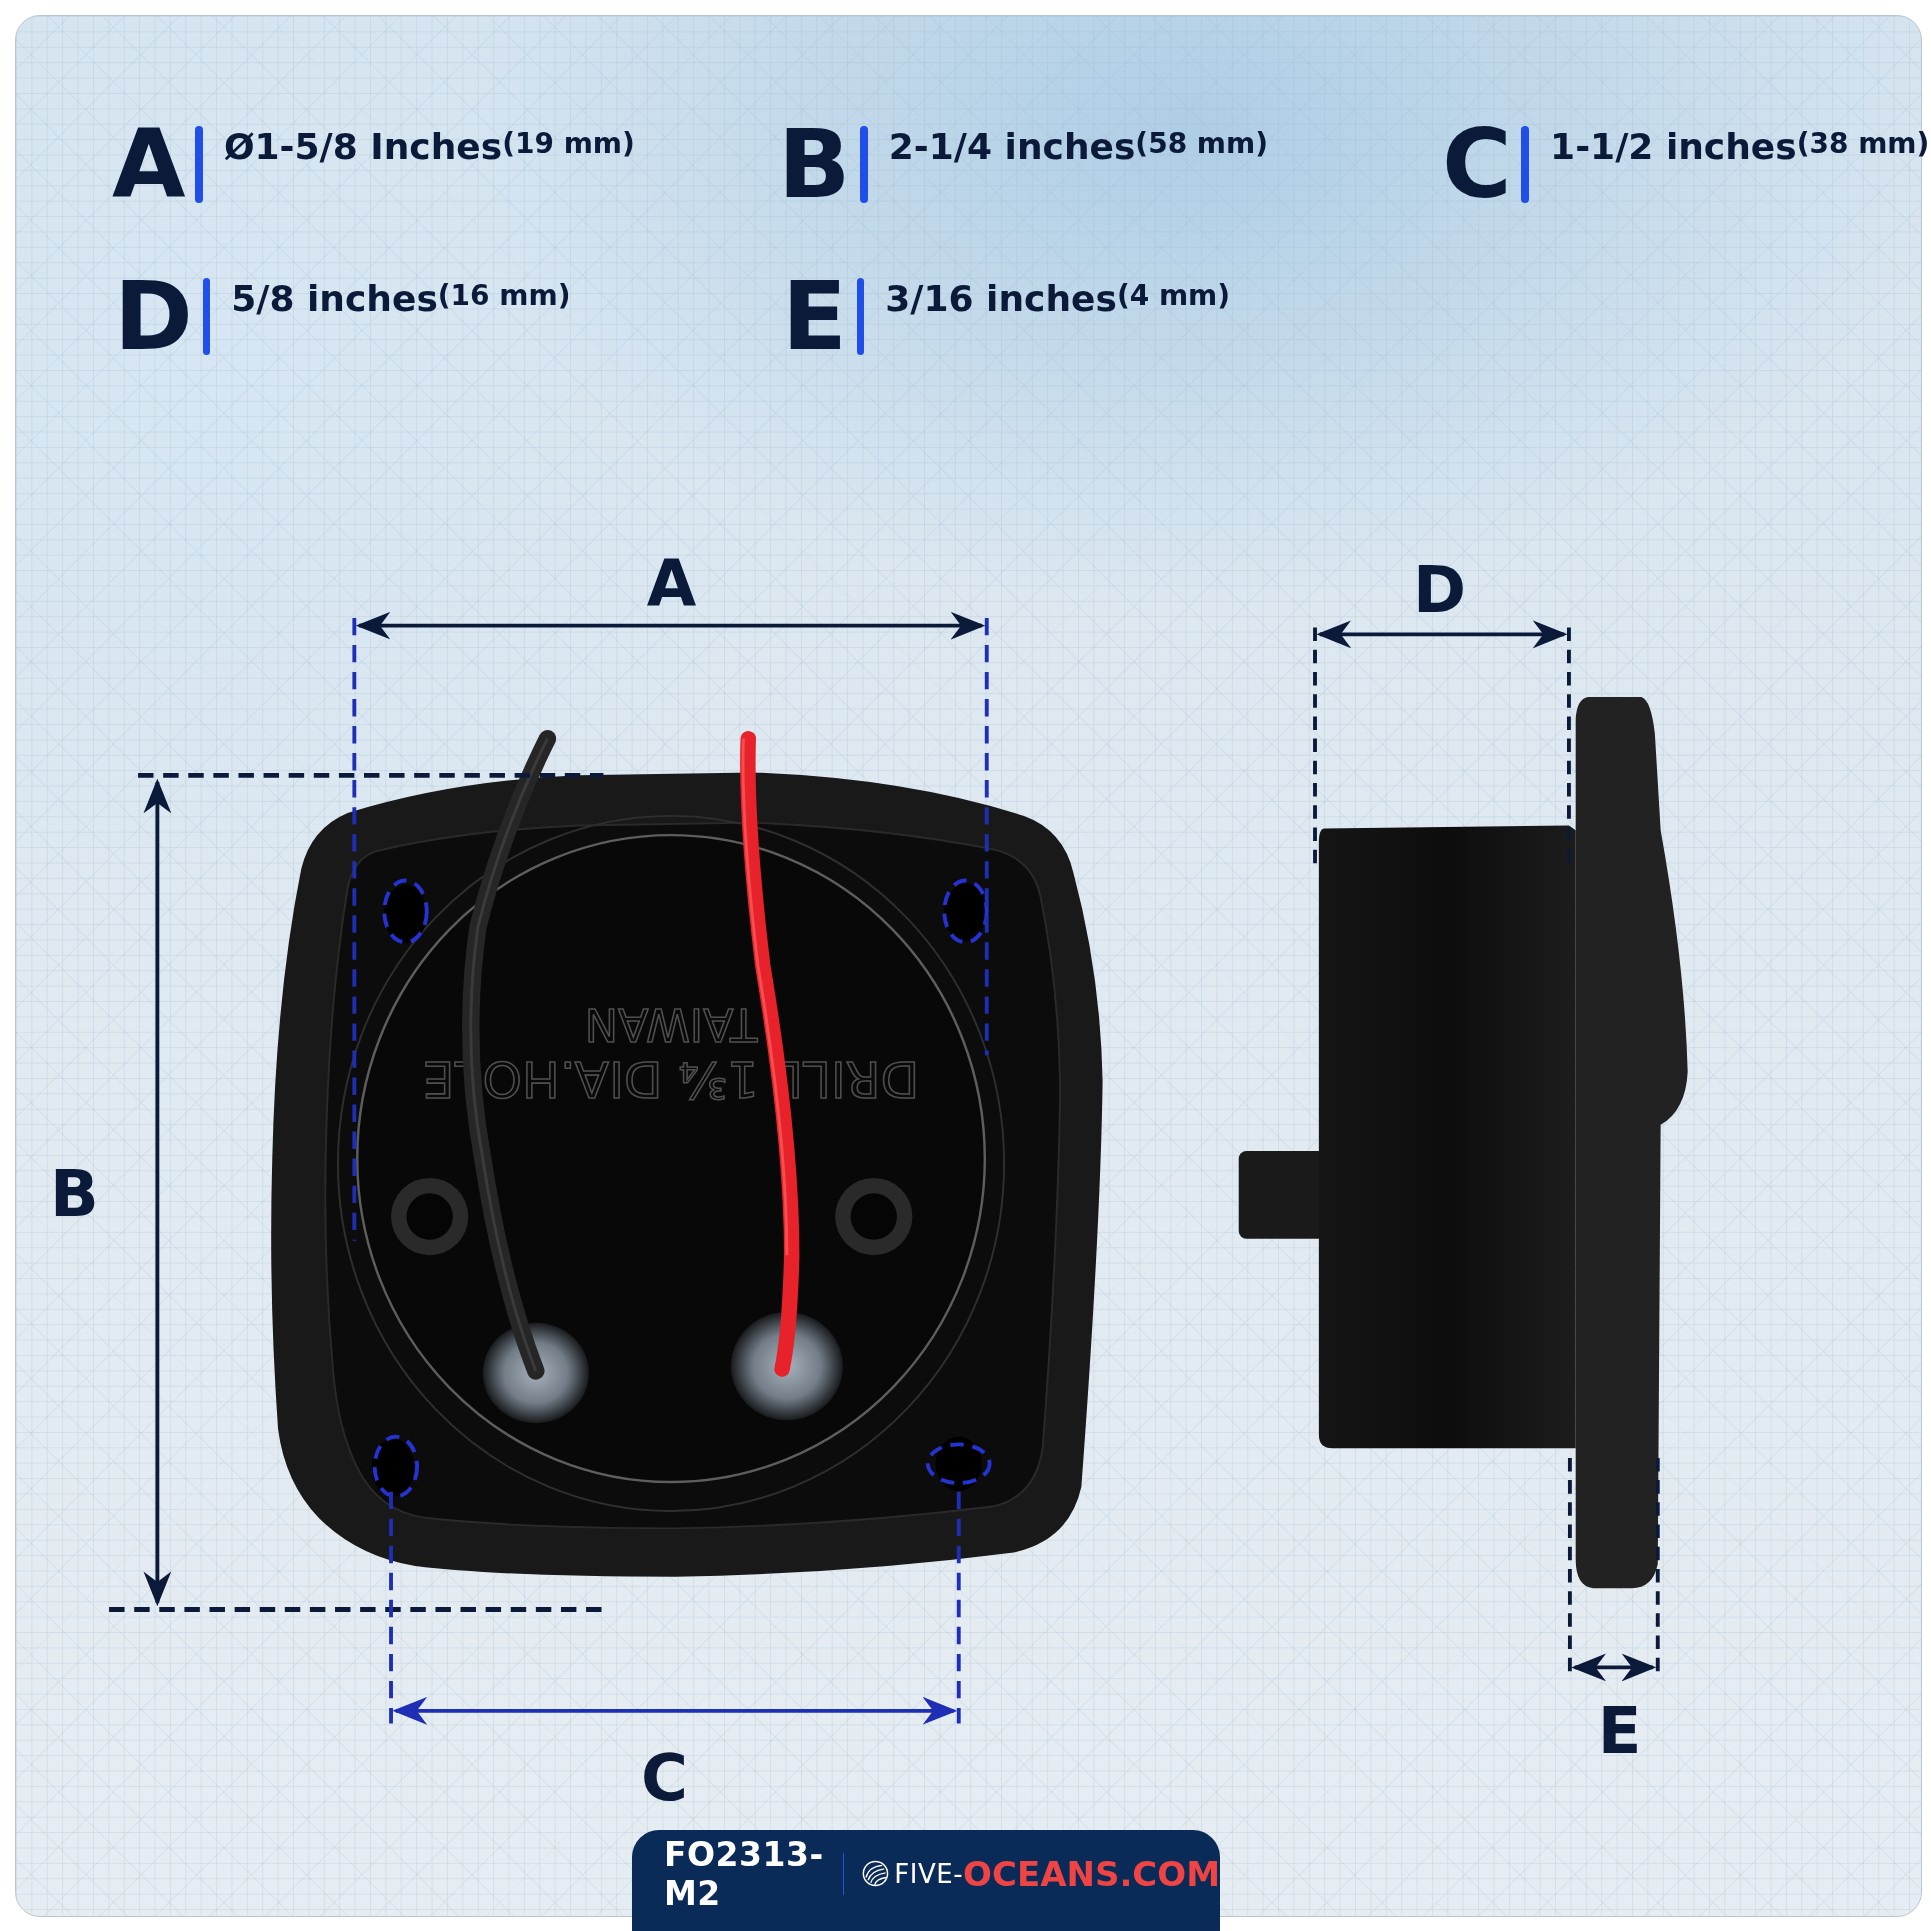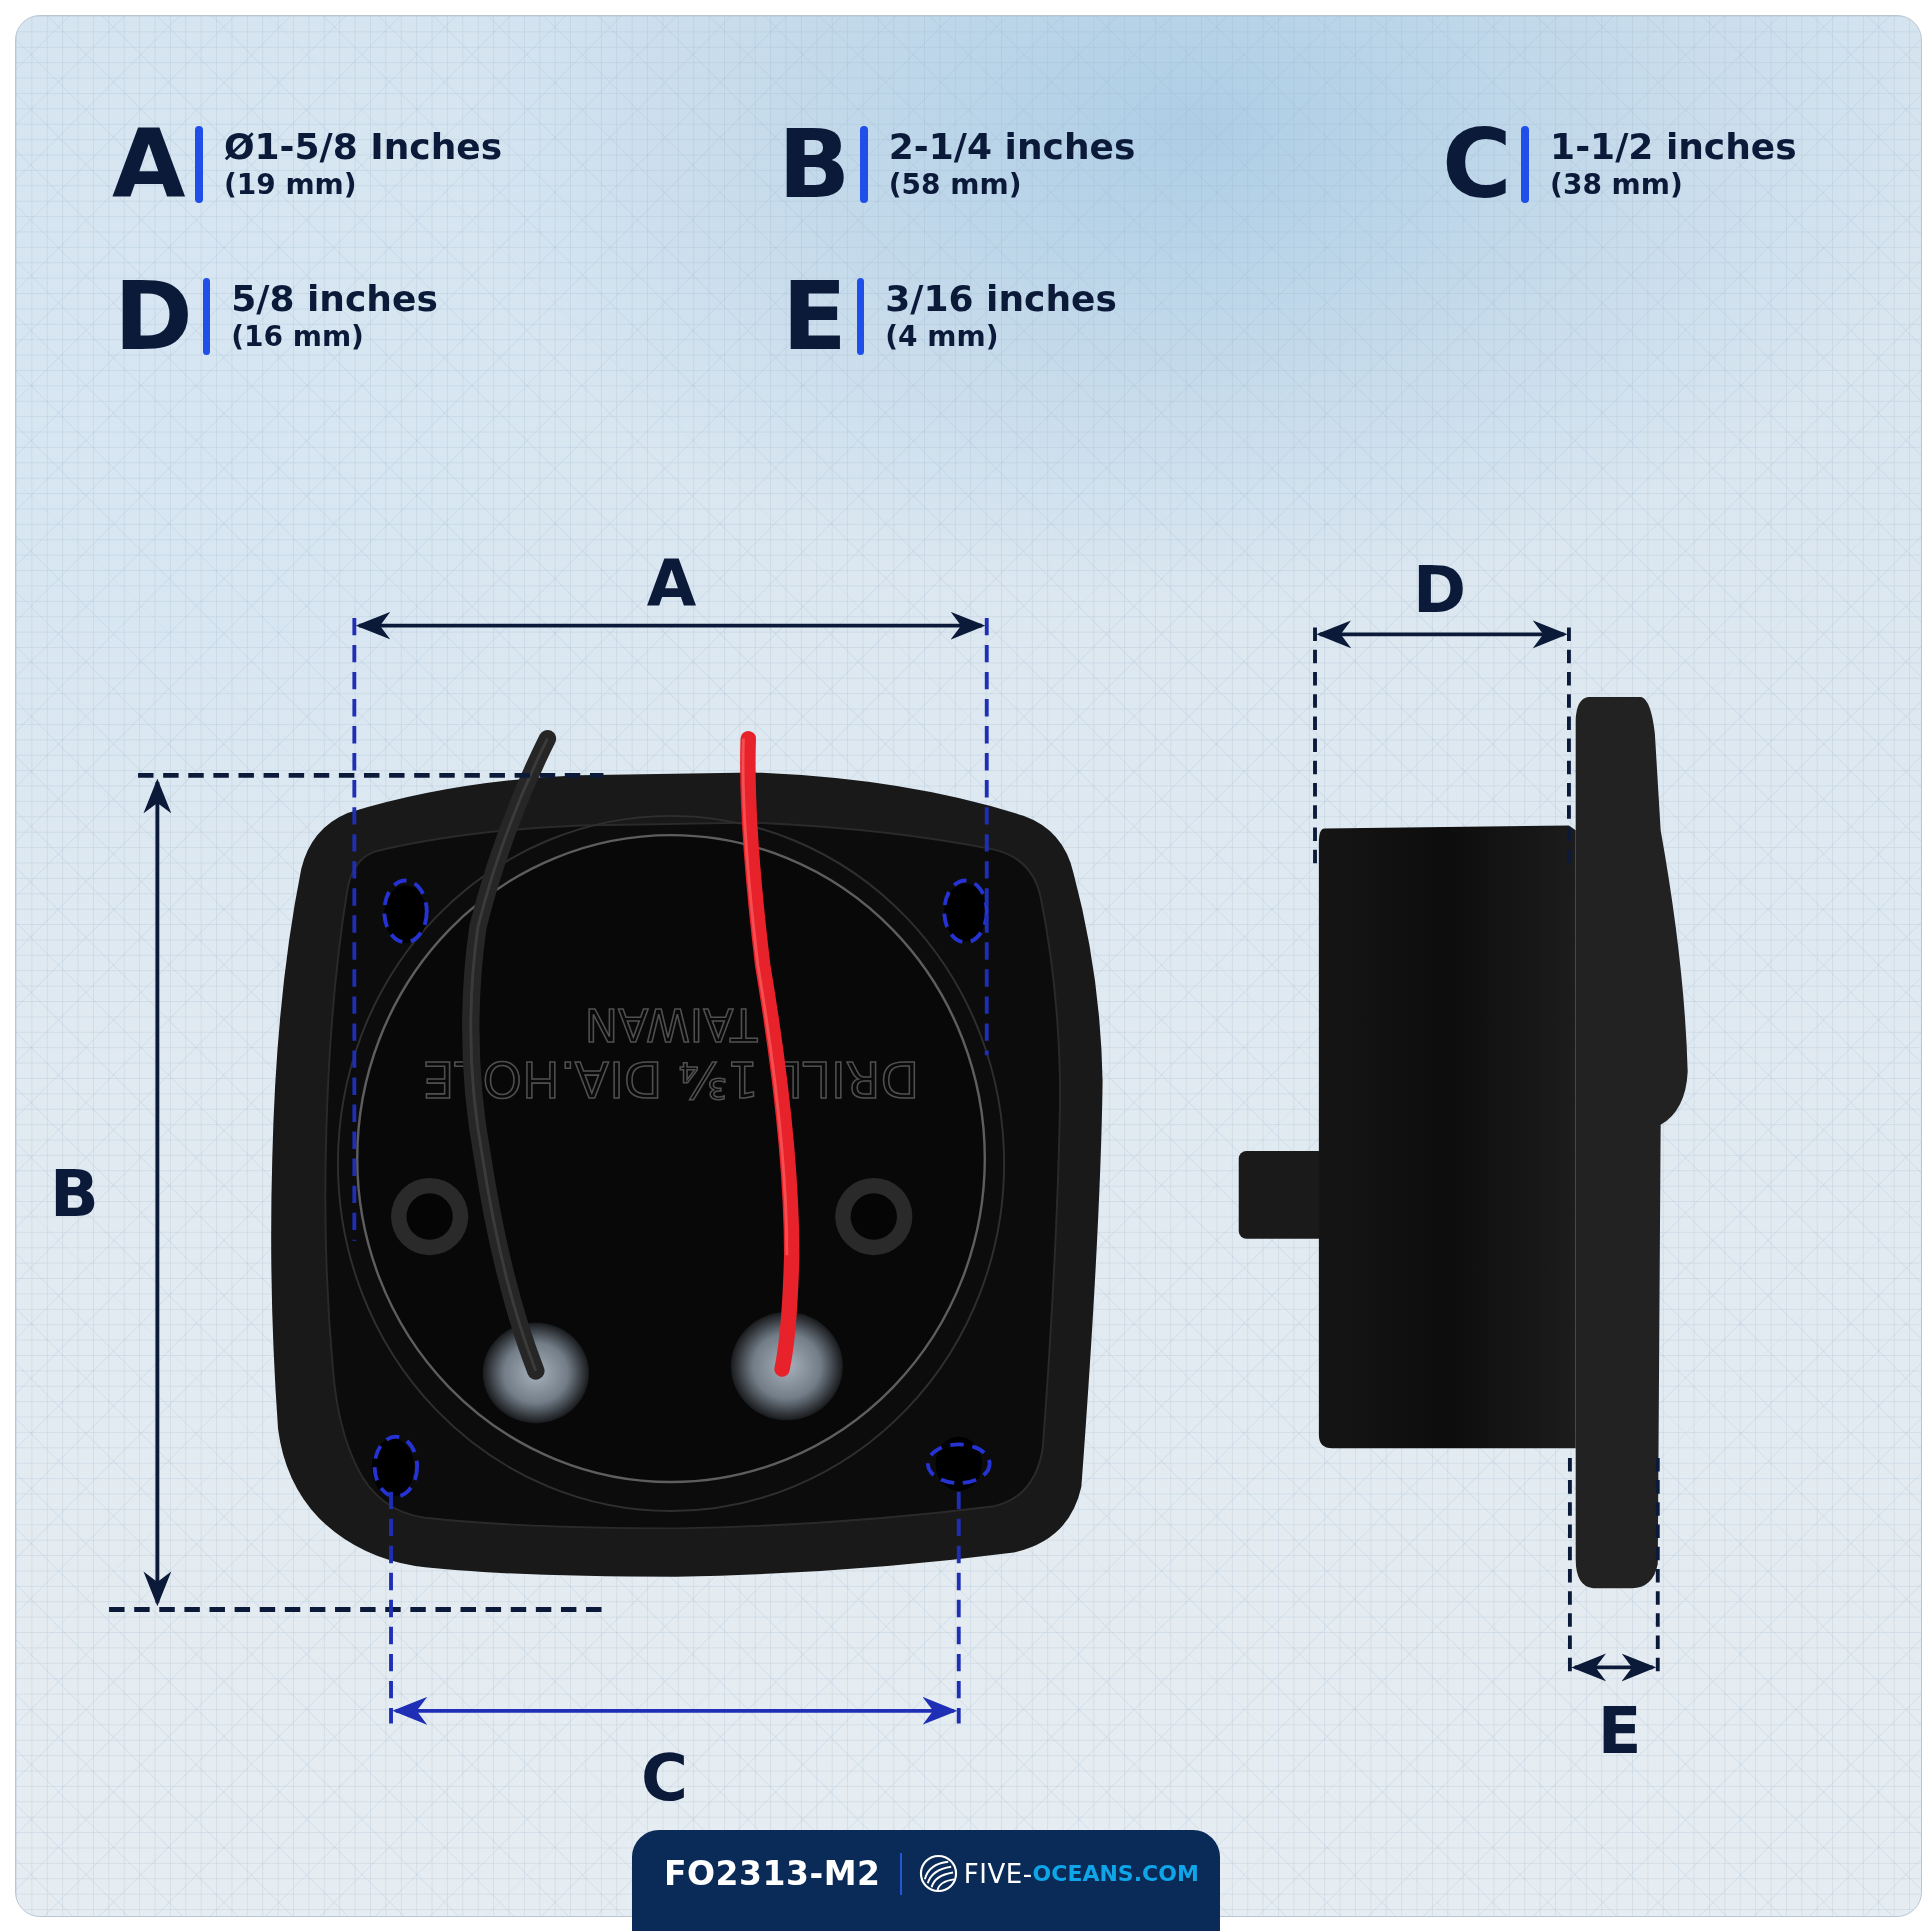--- a/index.html
+++ b/index.html
@@ -26,41 +26,41 @@
   }
 
   
   .spec { position: absolute; display: flex; align-items: flex-start; }
   .spec .letter {
     font-family: "DejaVu Sans", sans-serif; font-weight: 700;
     font-size: 95px; line-height: 77px; color: #0c1a3a; letter-spacing: -1.9px;
     height: 77px; display: flex; align-items: flex-end;
   }
   .spec .bar { width: 7.7px; height: 77px; border-radius: 3.9px; background: #1f4fe8; margin: 0 21px 0 11.6px; }
-  .spec .txt { display: flex; flex-direction: column; }
+  .spec .txt { display: flex; flex-direction: row; }
   .spec .inches { font-family: "DejaVu Sans", sans-serif; font-weight: 700; font-size: 36px; line-height: 41px; color: #0c1a3a; }
   .spec .mm { font-family: "DejaVu Sans", sans-serif; font-weight: 700; font-size: 28px; line-height: 35px; color: #0c1a3a; }
 
   .dimlabel {
     position: absolute; font-family: "DejaVu Sans", sans-serif; font-weight: 700;
     color: #0c1a3a; font-size: 64px; line-height: 64px; text-align: center; width: 97px;
   }
 
   svg.diagram { position: absolute; left: 0; top: 0; width: 1931px; height: 1931px; }
 
   .footer {
     position: absolute; left: 632px; top: 1830px; width: 588px; height: 101px;
     background: #0a2a57; border-radius: 27px 27px 0 0;
     display: flex; align-items: center; padding: 0 0 13.5px 32px;
   }
   .footer .sku { color: #ffffff; font-weight: 700; font-size: 33px; font-family: "DejaVu Sans", sans-serif; letter-spacing: 0.5px; }
   .footer .sep { width: 1.9px; height: 42px; background: #2156d6; margin: 0 17.4px 0 19.3px; }
   .footer .logo { width: 39px; height: 39px; margin-right: 5.8px; }
   .footer .brand1 { color: #ffffff; font-weight: 400; font-size: 26px; font-family: "DejaVu Sans", sans-serif; letter-spacing: 0.5px; }
-  .footer .brand2 { color: #0ea5e9; font-weight: 700; font-size: 22px; font-family: "DejaVu Sans", sans-serif; text-align: center; }
+  .footer .brand2 { color: #ef4444; font-weight: 700; font-size: 34px; font-family: "DejaVu Sans", sans-serif; text-align: center; }
 </style>
 </head>
 <body>
 
 <div class="card">
   <div class="grid"></div>
 </div>
 
 <div class="spec" style="left:112px; top:126px;">
   <div class="letter">A</div>

